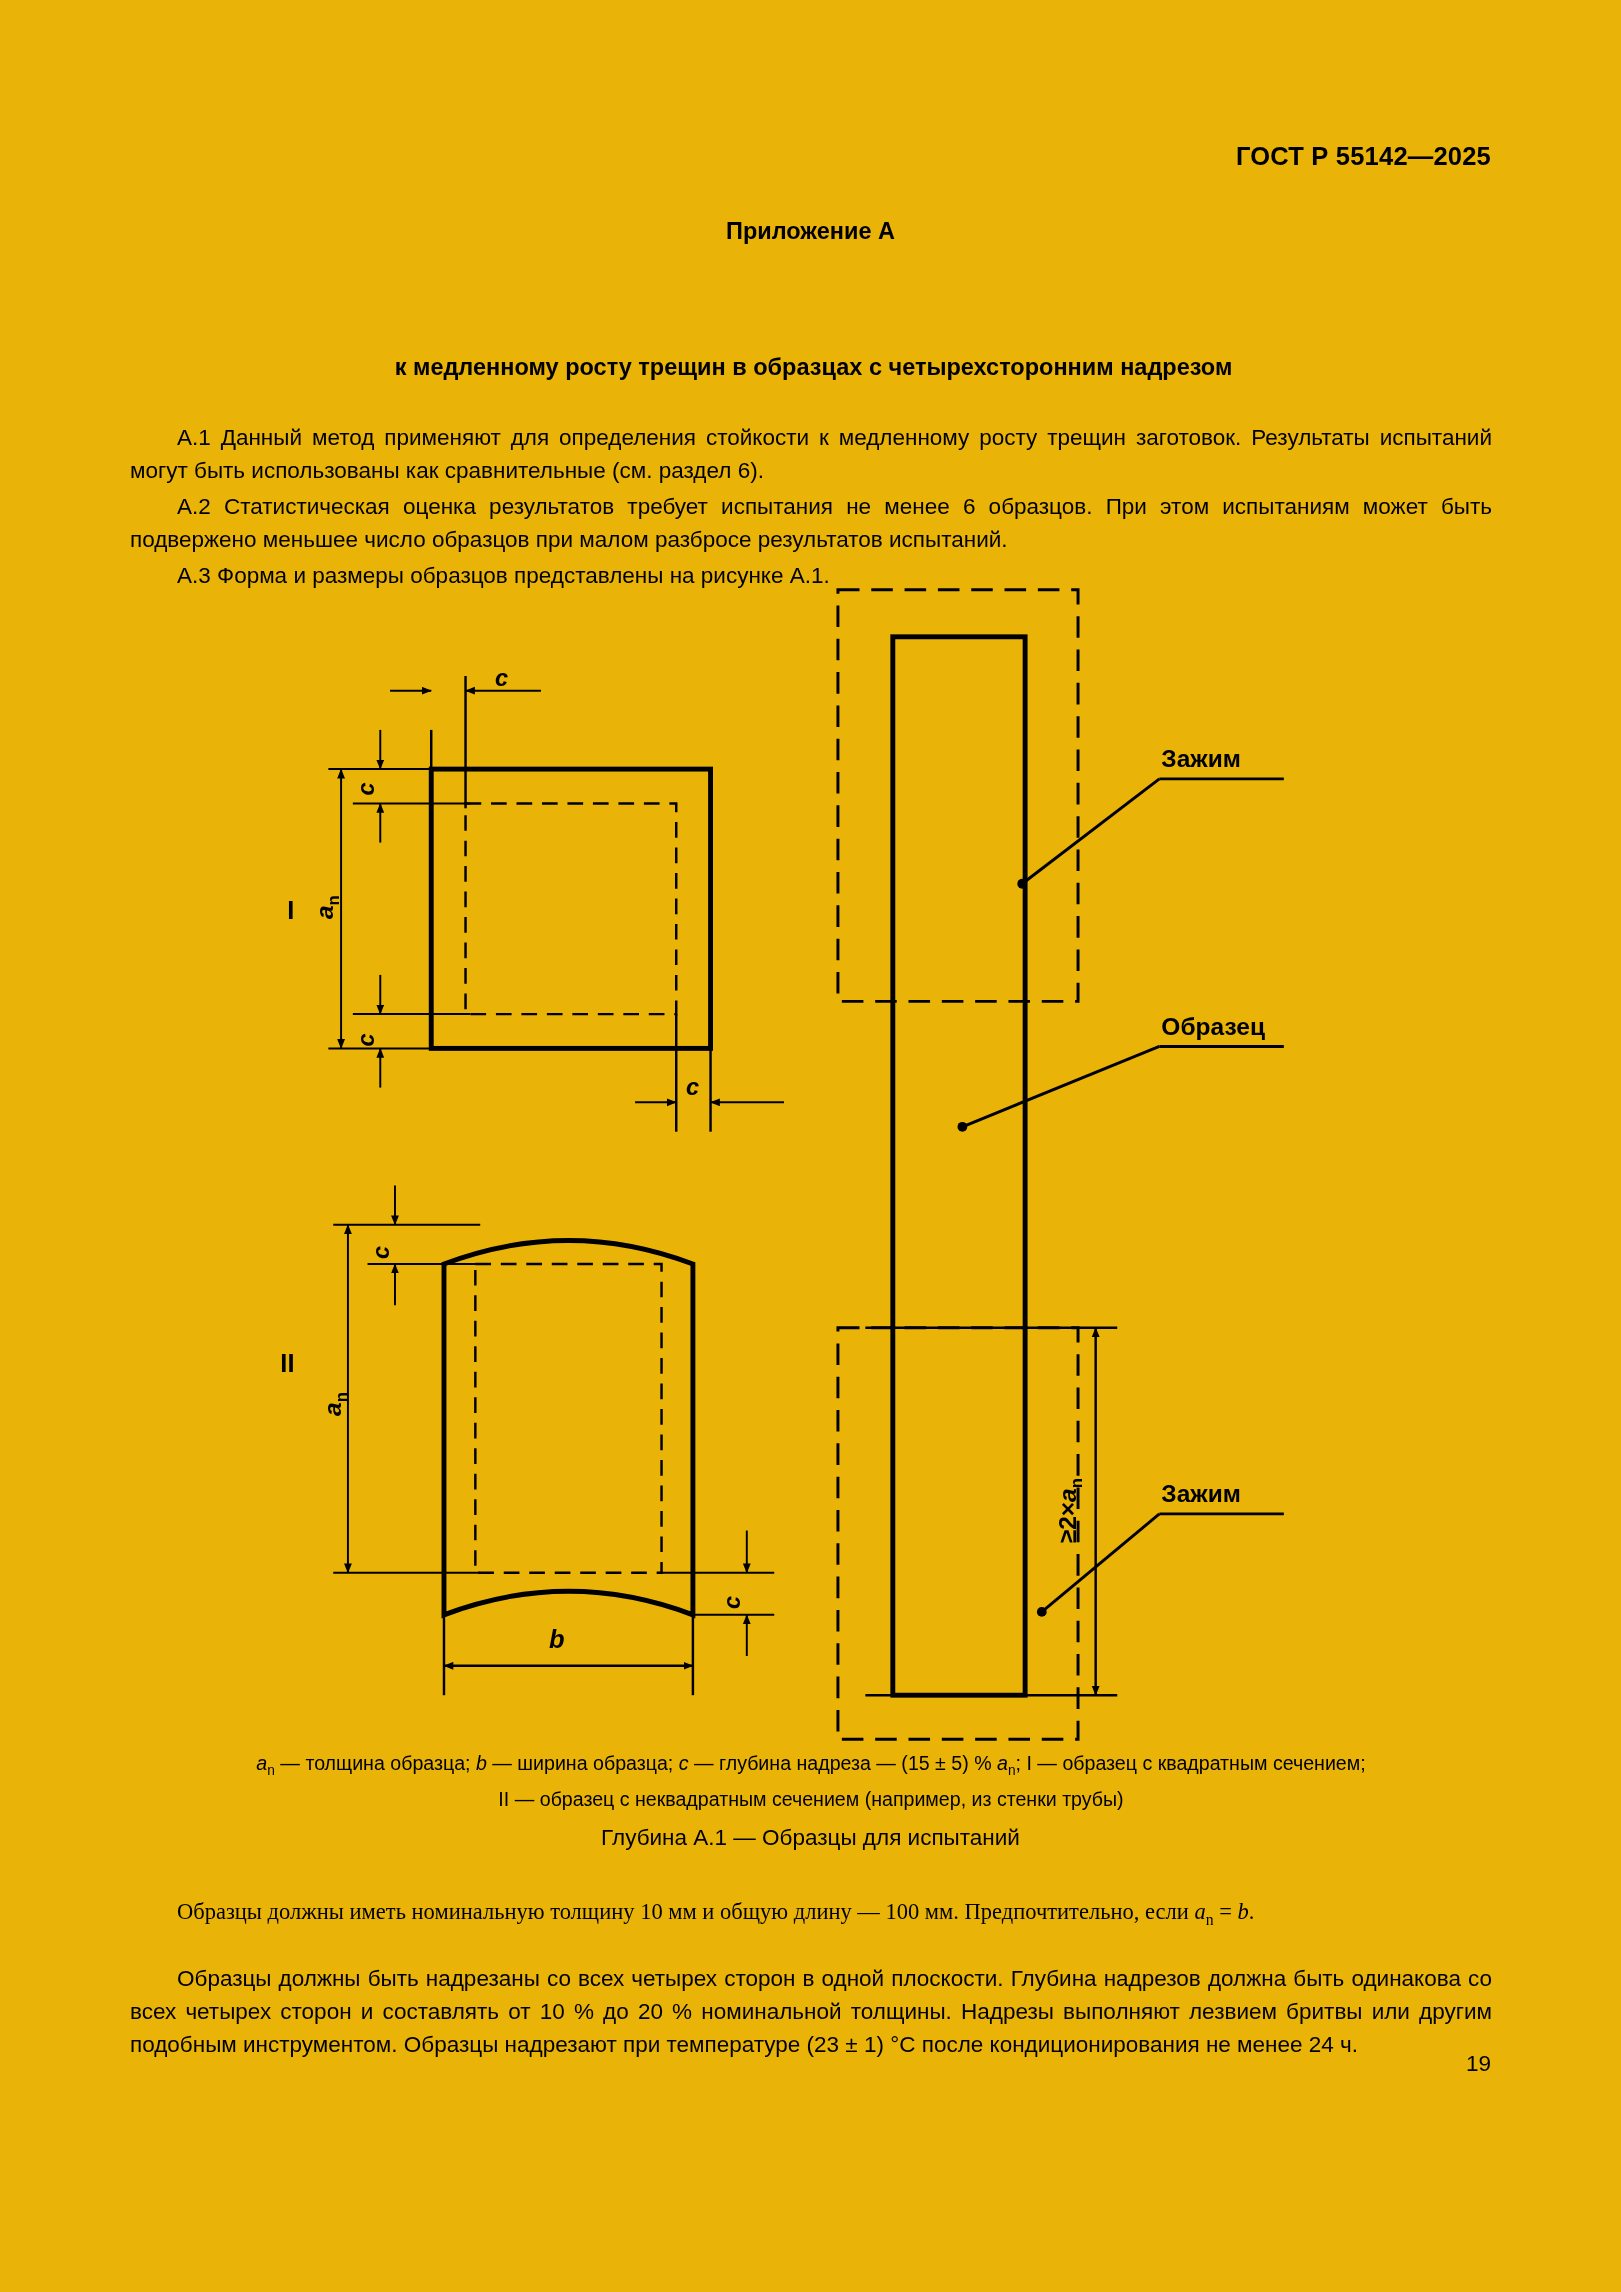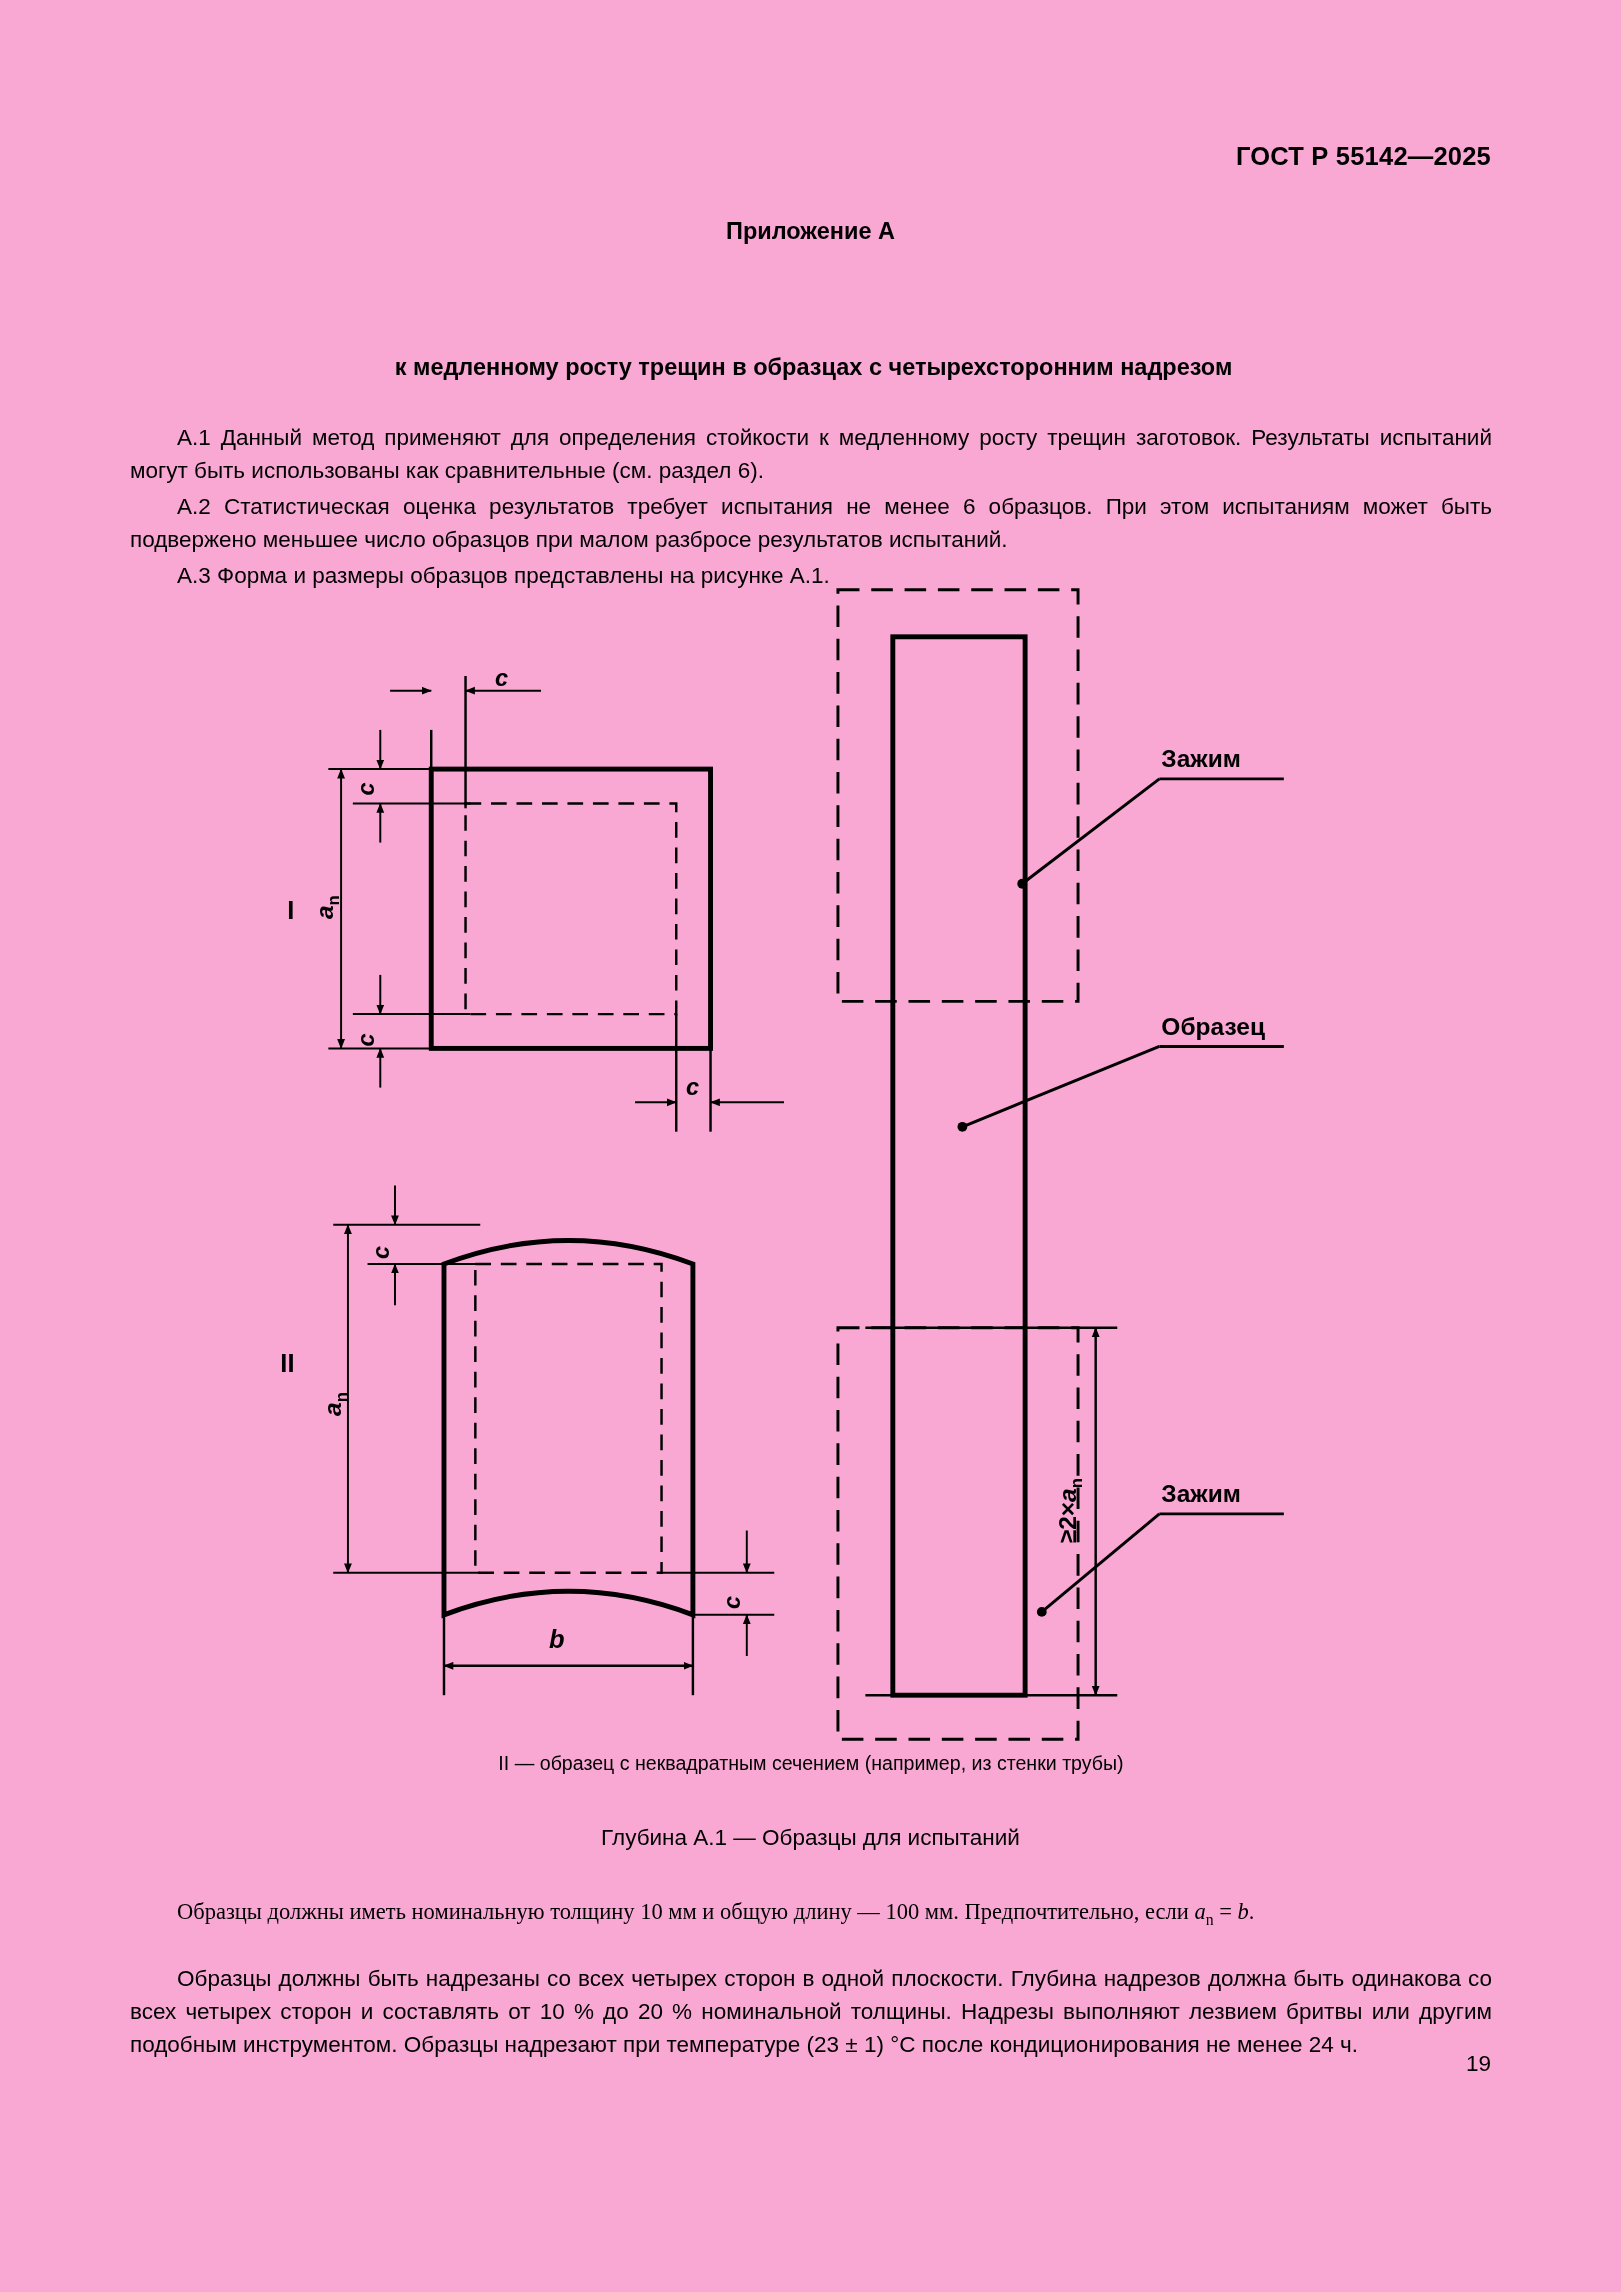--- a/index.html
+++ b/index.html
@@ -8,21 +8,21 @@
     background: #ffffff;
   }
   body {
     font-family: "Liberation Sans", sans-serif;
     color: #000000;
   }
   .page {
     position: relative;
     width: 1621px;
     height: 2293px;
-    background: #f9a8d4;
+    background: #eab308;
     overflow: hidden;
   }
 
   
   .doc-header {
     position: absolute;
     top: 142px;
     right: 130px;
     font-size: 25.5px;
     font-weight: bold;
@@ -271,20 +271,21 @@
         </g>
 
         <text x="1185" y="193" font-size="25" font-weight="bold">Зажим</text>
         <text x="1185" y="466" font-size="25" font-weight="bold">Образец</text>
         <text x="1185" y="943" font-size="25" font-weight="bold">Зажим</text>
       </g>
     </svg>
   </div>
 
   <div class="fig-legend">
+    <div><i>a</i><sub>n</sub> — толщина образца; <i>b</i> — ширина образца; <i>c</i> — глубина надреза — (15 ± 5) % <i>a</i><sub>n</sub>; I — образец с квадратным сечением;</div>
     <div>II — образец с неквадратным сечением (например, из стенки трубы)</div>
   </div>
 
   <div class="fig-caption">Глубина А.1 — Образцы для испытаний</div>
 
   <div class="para-tail t1">Образцы должны иметь номинальную толщину 10 мм и общую длину — 100 мм. Предпочтительно, если <i>a</i><sub>n</sub> = <i>b</i>.</div>
   <div class="para-tail t2">Образцы должны быть надрезаны со всех четырех сторон в одной плоскости. Глубина надрезов должна быть одинакова со всех четырех сторон и составлять от 10 % до 20 % номинальной толщины. Надрезы выполняют лезвием бритвы или другим подобным инструментом. Образцы надрезают при температуре (23 ± 1) °C после кондиционирования не менее 24 ч.</div>
 
   <div class="page-number">19</div>
 

